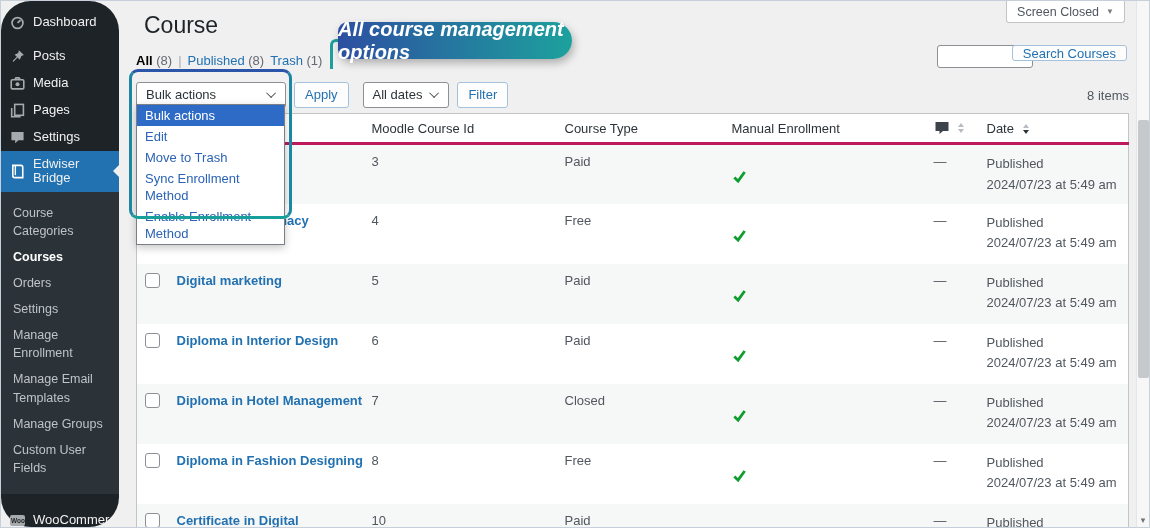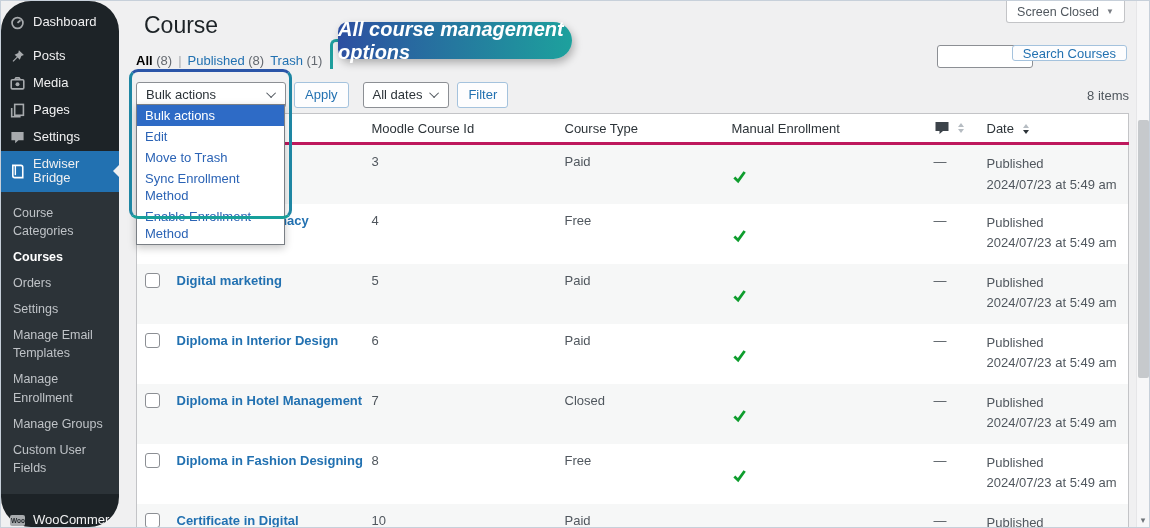--- a/index.html
+++ b/index.html
@@ -142,22 +142,22 @@
             <path d="M5.7 1.5v10.4" stroke="currentColor" stroke-width="1.5"></path>
           </svg>
         </span>
         <span>Edwiser Bridge</span>
       </div>
     <div class="submenu" id="sb-submenu">
         <div class="smi">Course Categories</div>
         <div class="smi active">Courses</div>
         <div class="smi">Orders</div>
         <div class="smi">Settings</div>
+        <div class="smi">Manage Enrollment</div>
         <div class="smi">Manage Email Templates</div>
-        <div class="smi">Manage Enrollment</div>
         <div class="smi">Manage Groups</div>
         <div class="smi">Custom User Fields</div>
       </div>
     <div class="gap1"></div>
     <div id="sb-bottom">
         <div class="mi">
           <span class="ic">
             <span class="woo-badge">Woo</span>
           </span>
           <span>WooCommerce</span>

